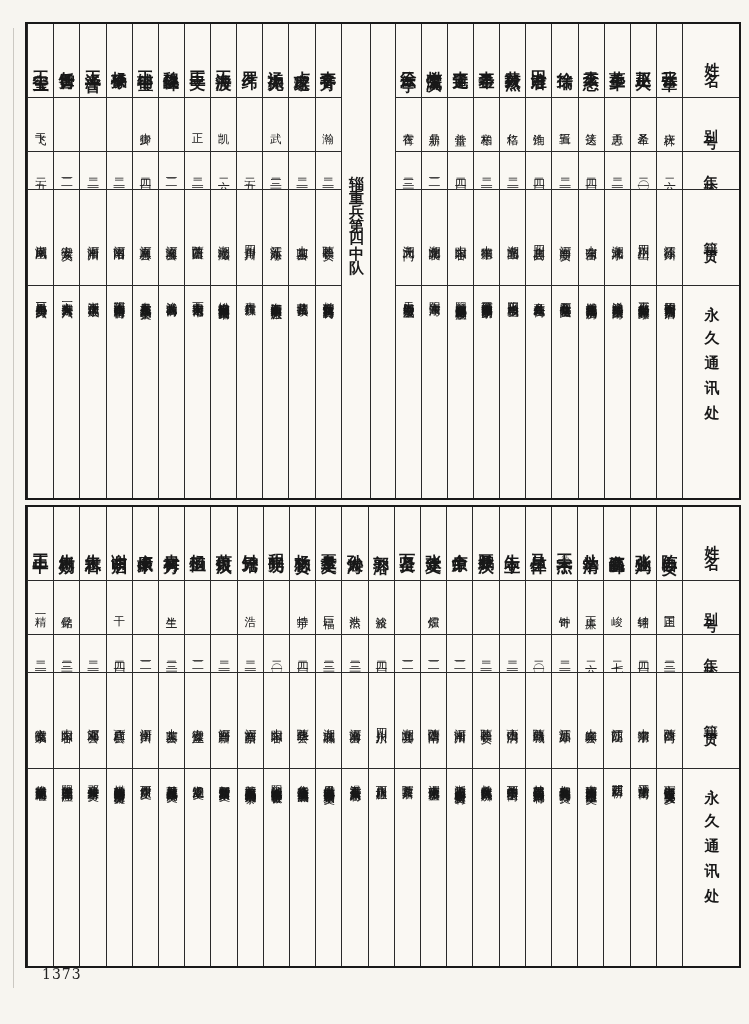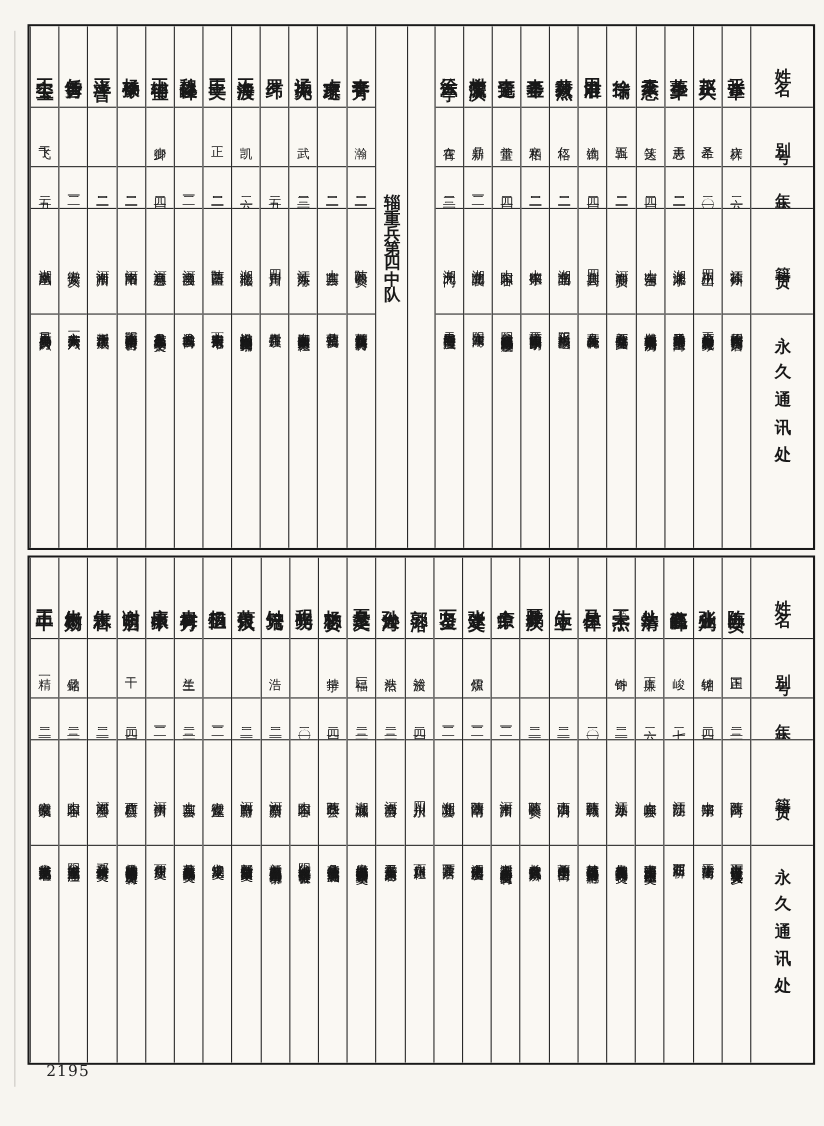--- a/index.html
+++ b/index.html
@@ -926,14 +926,14 @@
     </div>
     <div class="cell native-cell">
       <span class="vtext native-text">安徽临泉</span>
     </div>
     <div class="cell address-cell">
       <span class="vtext addr-text">临泉城南谢集北前王堰</span>
     </div>
   </div>
     </div>
 
-  <div class="page-number">2195</div>
+  <div class="page-number">1373</div>
 </div>
 
 </body></html>

